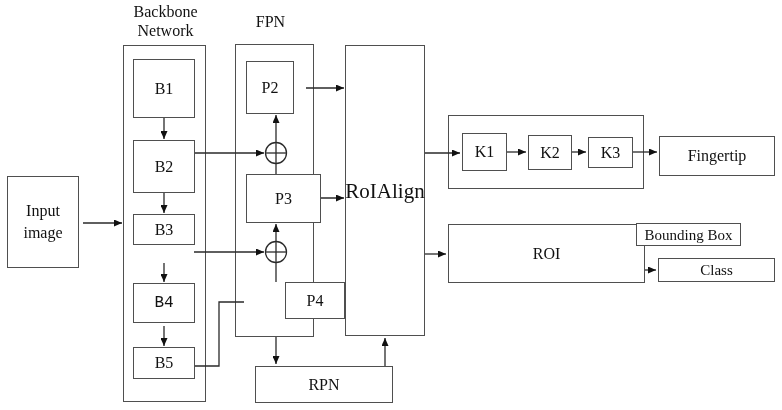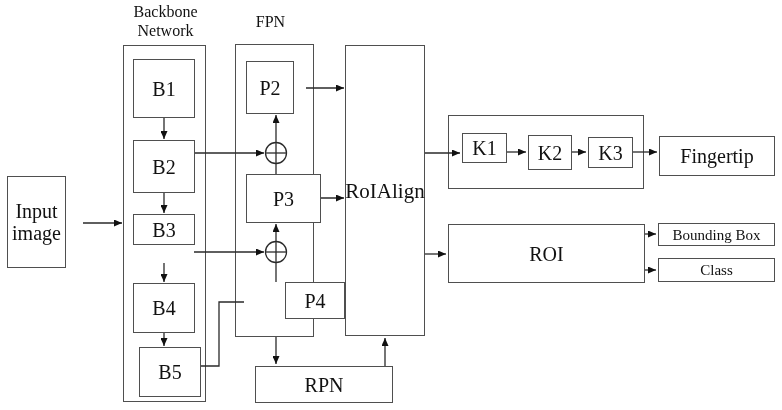--- a/index.html
+++ b/index.html
@@ -7,21 +7,21 @@
     position:relative;width:782px;height:410px;background:#fff;overflow:hidden;
     font-family:"Liberation Serif", serif;color:#111;
   }
   .group{
     position:absolute;border:1.5px solid #4f4f4f;box-sizing:border-box;
     background:transparent;z-index:1;
   }
   .node{
     position:absolute;border:1.5px solid #4f4f4f;box-sizing:border-box;background:#fff;
     display:flex;align-items:center;justify-content:center;text-align:center;
-    font-size:20px;line-height:22px;z-index:3;
+    font-size:16px;line-height:22px;z-index:3;
   }
   .title{
     position:absolute;text-align:center;font-size:16px;line-height:19px;z-index:3;
     white-space:nowrap;
   }
   .wires{position:absolute;left:0;top:0;z-index:2;}
   .fs15{font-size:15px;}
   .fs17{font-size:21px;}
 </style>
 </head>
@@ -83,40 +83,40 @@
       <line x1="507" y1="152" x2="526" y2="152" marker-end="url(#ah)"></line>
       <line x1="572" y1="152" x2="586" y2="152" marker-end="url(#ah)"></line>
       <line x1="633" y1="152" x2="657" y2="152" marker-end="url(#ah)"></line>
 
       <line x1="425" y1="254" x2="446" y2="254" marker-end="url(#ah)"></line>
       <line x1="645" y1="234" x2="656" y2="234" marker-end="url(#ah)"></line>
       <line x1="645" y1="270" x2="656" y2="270" marker-end="url(#ah)"></line>
     </g>
   </svg>
 
-  <div class="node" style="left:7px;top:176px;width:59px;height:92px;padding:0 6px;">Input image</div>
+  <div class="node" style="left:7px;top:176px;width:72px;height:92px;padding:0 6px;">Input image</div>
 
   <div class="node" style="left:133px;top:59px;width:62px;height:59px;">B1</div>
   <div class="node" style="left:133px;top:140px;width:62px;height:53px;">B2</div>
   <div class="node" style="left:133px;top:214px;width:62px;height:31px;">B3</div>
-  <div class="node" style="left:133px;top:283px;width:62px;height:50px;">B4</div>
-  <div class="node" style="left:133px;top:347px;width:62px;height:50px;margin-left:6px;">B5</div>
+  <div class="node" style="left:133px;top:283px;width:62px;height:40px;font-family:Liberation Mono, monospace;">B4</div>
+  <div class="node" style="left:133px;top:347px;width:62px;height:32px;">B5</div>
 
   <div class="node" style="left:246px;top:61px;width:48px;height:53px;">P2</div>
   <div class="node" style="left:246px;top:174px;width:75px;height:49px;">P3</div>
   <div class="node" style="left:245px;top:282px;width:60px;height:37px;margin-left:40px;">P4</div>
 
   <div class="node fs17" style="left:345px;top:45px;width:80px;height:291px;">RoIAlign</div>
 
   <div class="node" style="left:255px;top:366px;width:138px;height:37px;">RPN</div>
 
-  <div class="node" style="left:462px;top:133px;width:45px;height:30px;">K1</div>
+  <div class="node" style="left:462px;top:133px;width:45px;height:38px;">K1</div>
   <div class="node" style="left:528px;top:135px;width:44px;height:35px;">K2</div>
   <div class="node" style="left:588px;top:137px;width:45px;height:31px;">K3</div>
 
   <div class="node" style="left:659px;top:136px;width:116px;height:40px;">Fingertip</div>
 
   <div class="node" style="left:448px;top:224px;width:197px;height:59px;">ROI</div>
 
-  <div class="node fs15" style="left:658px;top:223px;width:117px;height:23px;">Bounding Box</div>
+  <div class="node fs15" style="left:636px;top:223px;width:105px;height:23px;">Bounding Box</div>
   <div class="node fs15" style="left:658px;top:258px;width:117px;height:24px;">Class</div>
 
 </div>
 
 </body></html>

